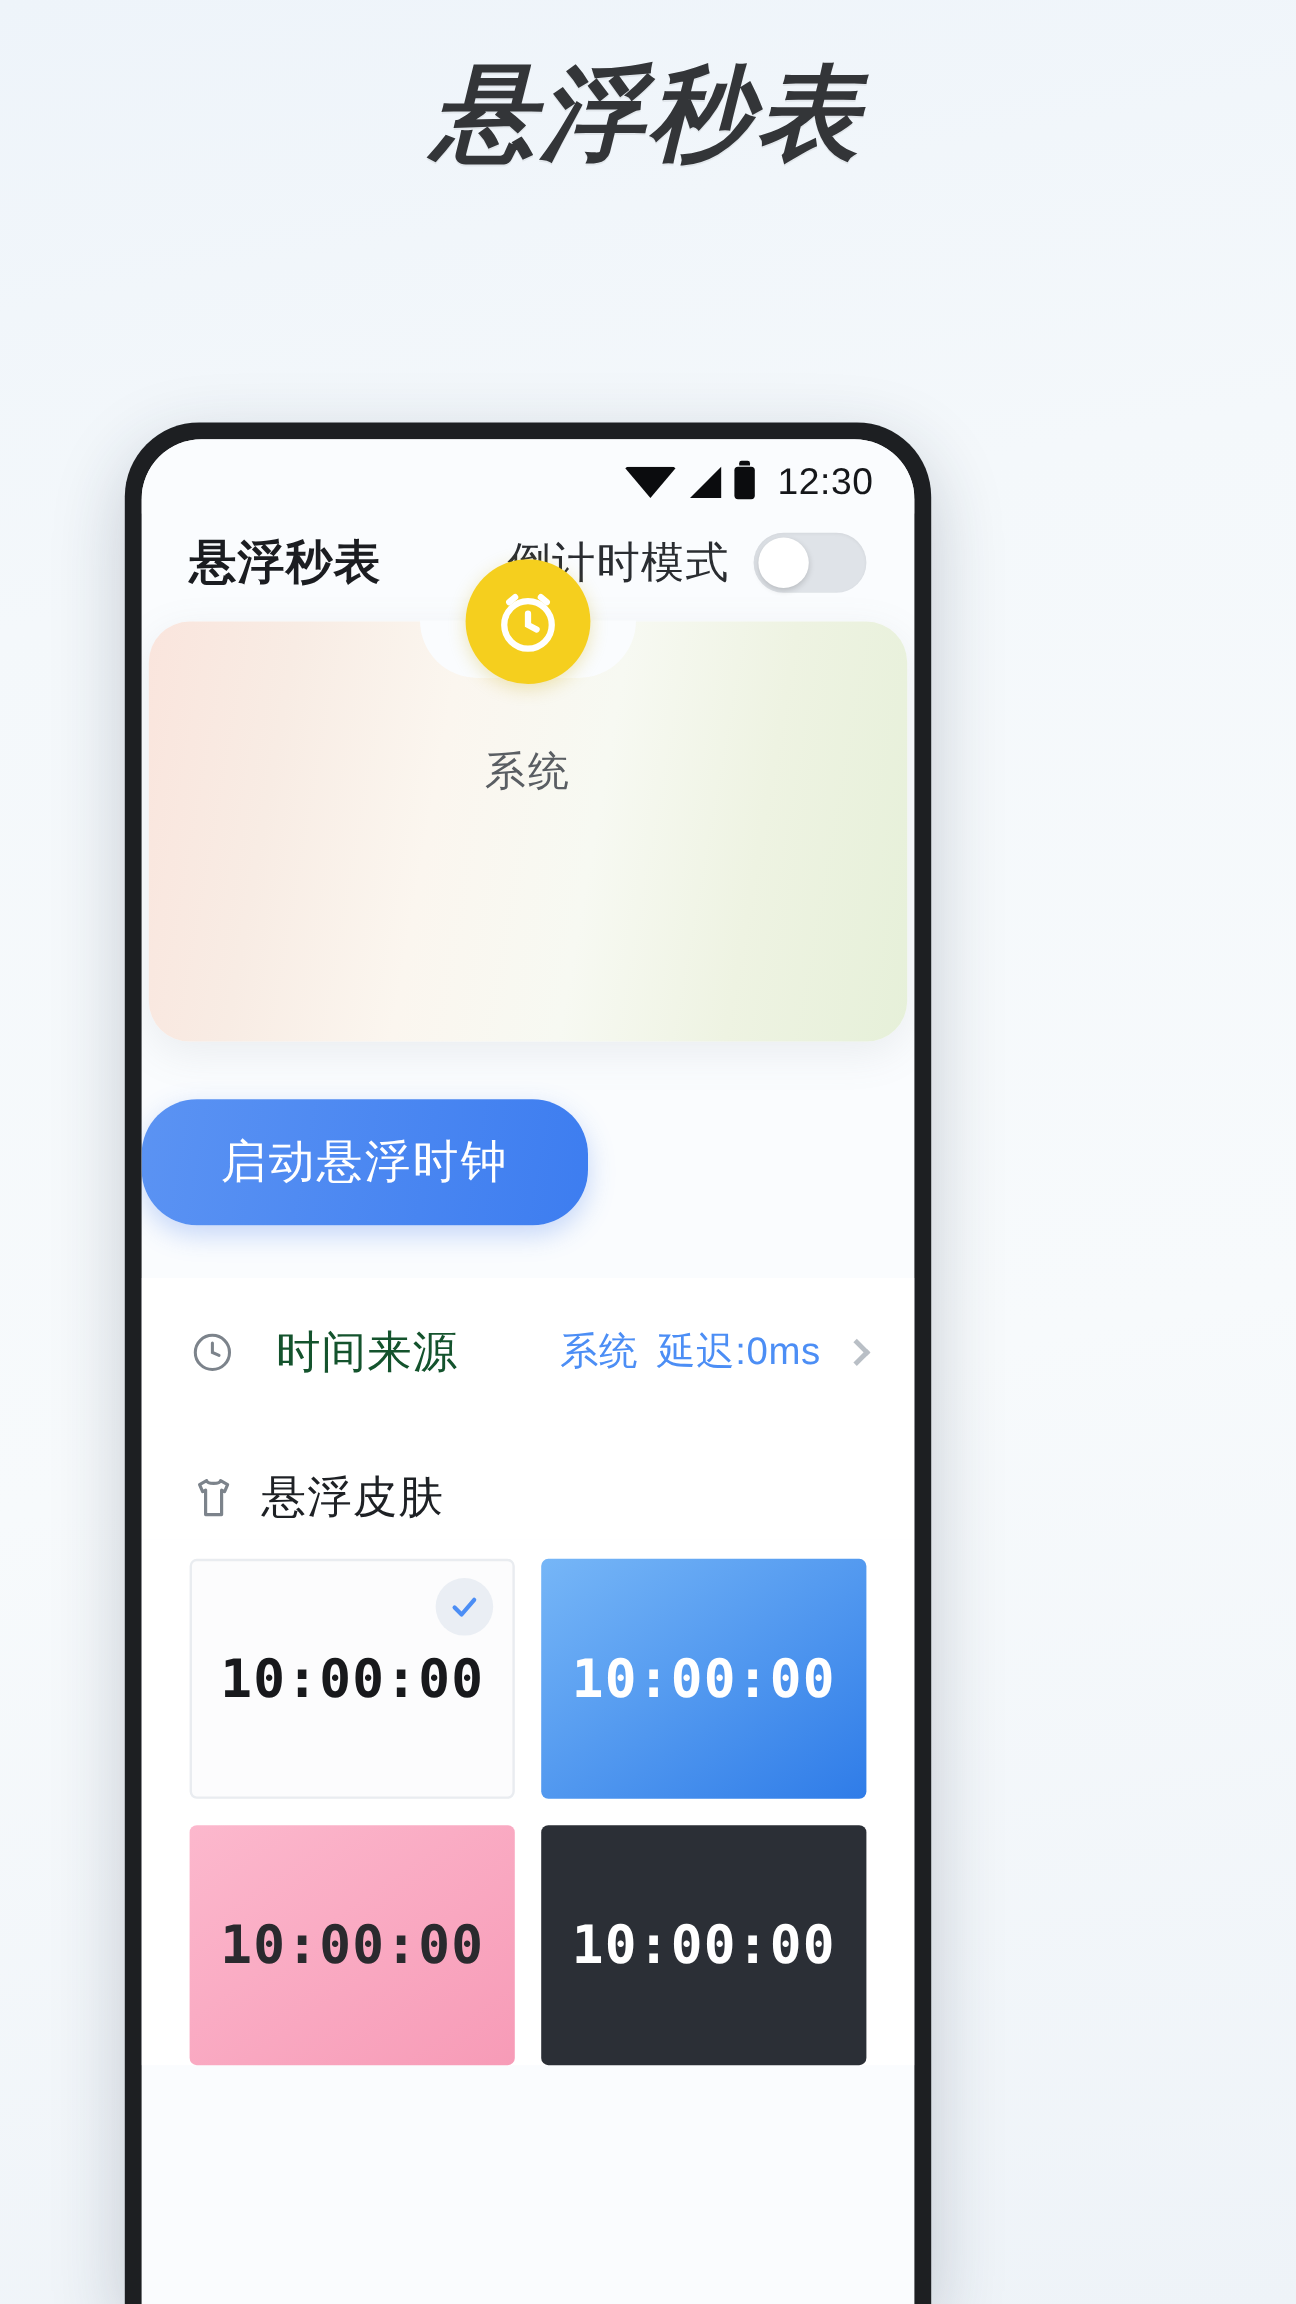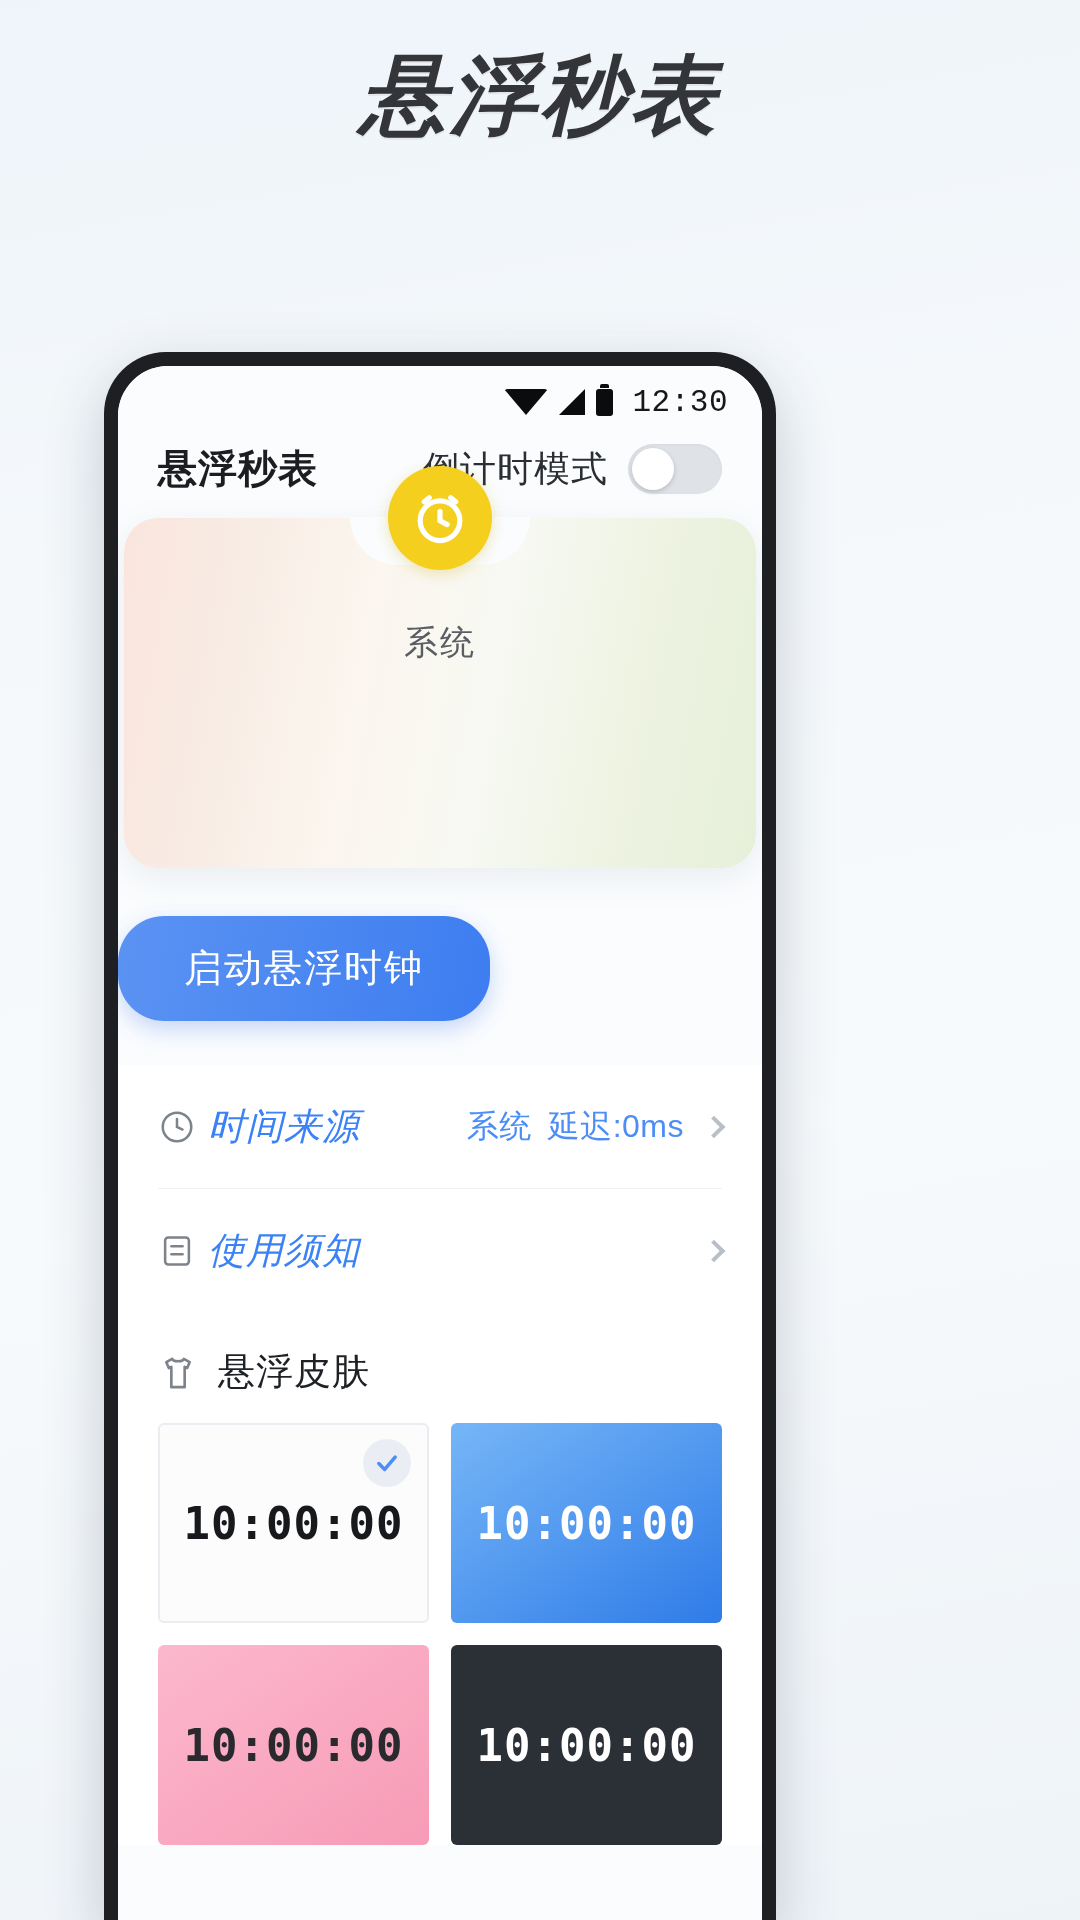--- a/index.html
+++ b/index.html
@@ -54,21 +54,20 @@
 
   
   .statusbar {
     height: 62px;
     display: flex;
     align-items: center;
     justify-content: flex-end;
     padding: 10px 34px 0 0;
     gap: 11px;
     background: #fafcfe;
-    font-family: Liberation Mono, monospace;
   }
   .sb-wifi {
     width: 0; height: 0;
     border-left: 22px solid transparent;
     border-right: 22px solid transparent;
     border-top: 26px solid #0b0c0e;
     border-radius: 4px;
   }
   .sb-signal {
     width: 0; height: 0;
@@ -177,21 +176,21 @@
   
   .list { background: #ffffff; padding: 0 40px; }
   .row {
     display: flex; align-items: center;
     height: 124px;
     border-bottom: 1px solid #eef0f3;
   }
   .row:last-child { border-bottom: none; }
   .row-icon { width: 48px; display: flex; align-items: center; justify-content: flex-start; }
   .row-icon svg { width: 38px; height: 38px; }
-  .row-label { font-size: 37px; color: #3b82f6; margin-left: 2px; letter-spacing: 1px; font-style: italic; }
+  .row-label { font-size: 37px; color: #14532d; margin-left: 24px; letter-spacing: 1px; }
   .row-spacer { flex: 1; }
   .row-value { font-size: 32px; color: #4c8ef5; letter-spacing: 0.5px; }
   .row-value .gap { display: inline-block; width: 16px; }
   .chev {
     width: 16px; height: 16px;
     border-right: 4px solid #b9bfc6;
     border-top: 4px solid #b9bfc6;
     transform: rotate(45deg);
     margin-left: 22px;
   }
@@ -288,33 +287,20 @@
           </svg>
         </span>
         <span class="row-label">时间来源</span>
         <span class="row-spacer"></span>
         <span class="row-value">
           <span>系统</span><span class="gap"></span><span>延迟:0ms</span>
         </span>
         <span class="chev"></span>
       </div>
 
-      <div class="row">
-        <span class="row-icon">
-          <svg viewBox="0 0 24 24" fill="none" stroke="#7c838b" stroke-width="1.6" stroke-linecap="round">
-            <rect x="4.5" y="3.5" width="15" height="17" rx="2"></rect>
-            <path d="M8.5 9 L15.5 9"></path>
-            <path d="M8.5 14 L15.5 14"></path>
-          </svg>
-        </span>
-        <span class="row-label">使用须知</span>
-        <span class="row-spacer"></span>
-        <span class="row-value"></span>
-        <span class="chev"></span>
-      </div>
 
     </div>
 
     <div class="skins-head">
       <span>
         <svg viewBox="0 0 24 24" fill="none" stroke="#7c838b" stroke-width="1.6" stroke-linejoin="round">
           <path d="M8.5 3.5 L5 5.5 L6.5 9 L8 8.3 L8 20.5 L16 20.5 L16 8.3 L17.5 9 L19 5.5 L15.5 3.5 C15 5.4 9 5.4 8.5 3.5 Z"></path>
         </svg>
       </span>
       <span class="skins-title">悬浮皮肤</span>

